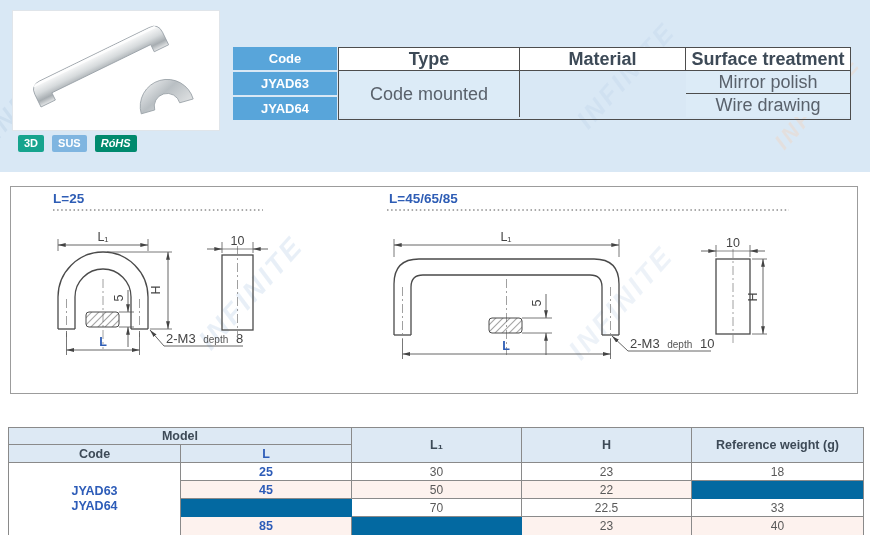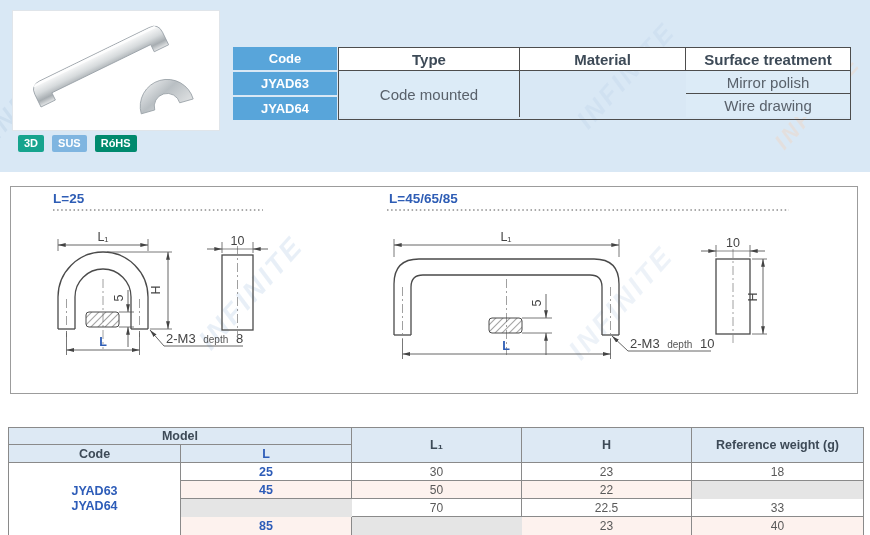--- a/index.html
+++ b/index.html
@@ -12,43 +12,43 @@
   
   .wm{position:absolute;font-style:italic;font-weight:bold;letter-spacing:3px;
       pointer-events:none;white-space:nowrap;user-select:none;}
   
   .top-band{position:absolute;left:0;top:0;width:870px;height:172px;background:#d9e8f5;z-index:1;}
   .product-card{position:absolute;left:12px;top:10px;width:206px;height:119px;background:#fff;
     border:1px solid #e0e5ea;z-index:2;}
   .badges{position:absolute;left:18px;top:135px;display:flex;gap:8px;z-index:2;}
   .badge{height:17px;line-height:17px;padding:0 6px;border-radius:2px;color:#fff;
     font-size:11px;font-weight:bold;}
-  .badge-rohs{}
+  .badge-rohs{font-style:italic;}
   
   .top-table{position:absolute;left:233px;top:47px;display:flex;z-index:2;}
   .code-col{display:flex;flex-direction:column;width:104px;margin-right:1px;}
   .code-cell{height:23px;margin-bottom:2px;display:flex;align-items:center;justify-content:center;
     background:#58a5da;color:#fff;font-weight:bold;font-size:13px;}
   .code-cell:last-child{margin-bottom:0;}
   .spec-grid{display:grid;grid-template-columns:181px 166px 164px;grid-template-rows:23px 23px 23px;
     border:1px solid #4d4d4d;}
-  .sc{display:flex;align-items:center;justify-content:center;font-size:15px;}
+  .sc{display:flex;align-items:center;justify-content:center;font-size:18px;}
   .sc.hdr{background:#ffffff;font-weight:bold;color:#3d4a57;}
   .sc.val{background:#dcebf7;color:#59616b;}
   .br{border-right:1px solid #4d4d4d;}
   .bb{border-bottom:1px solid #4d4d4d;}
   
   .drawing-panel{position:absolute;left:10px;top:186px;width:846px;height:206px;background:#fff;
     border:1.5px solid #9c9c9c;z-index:1;}
   .drawing-panel svg{position:absolute;left:0;top:0;z-index:1;}
   
   .dim-table{position:absolute;left:8px;top:427px;z-index:2;
     display:grid;grid-template-columns:172px 171px 170px 170px 171px;
     grid-template-rows:17px 18px 18px 18px 18px 18px;
-    border:1px solid #8a8a8a;background:#e5e5e5;}
+    border:1px solid #8a8a8a;background:#0369a1;}
   .dc{display:flex;align-items:center;justify-content:center;font-size:12px;color:#595959;background:#fff;}
   .dc.h{background:#dde9f4;font-weight:bold;color:#3d4a57;font-size:12.5px;}
   .dc.blue{color:#2d5cb8;font-weight:bold;font-size:12.5px;}
   .dc.pink{background:#fdf2ee;}
   .dc .stack{text-align:center;line-height:15px;}
   .dbr{border-right:1px solid #8a8a8a;}
   .dbb{border-bottom:1px solid #8a8a8a;}
   
   text{font-family:"Liberation Sans","DejaVu Sans",sans-serif;fill:#444;}
   .dimtxt{font-size:12.5px;}

